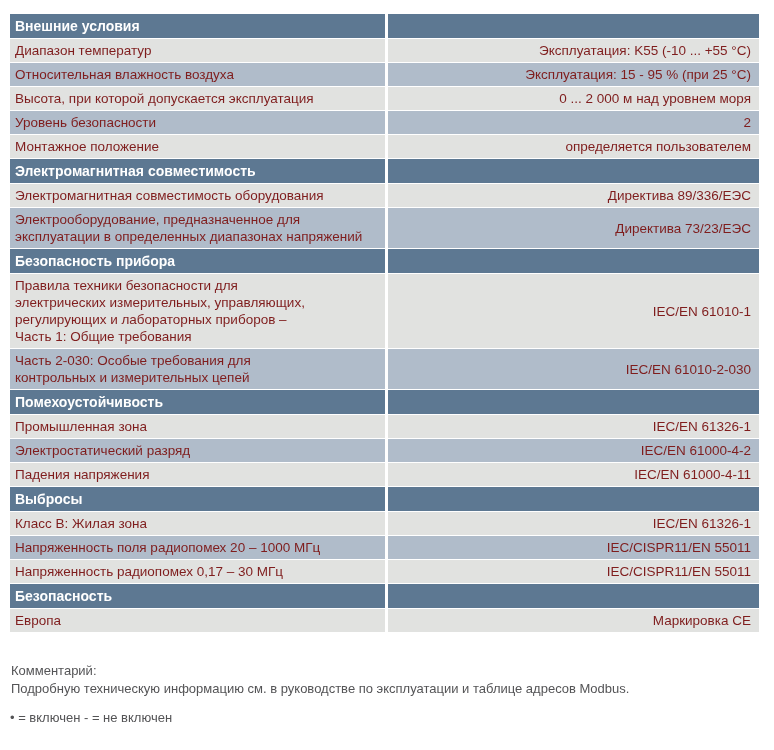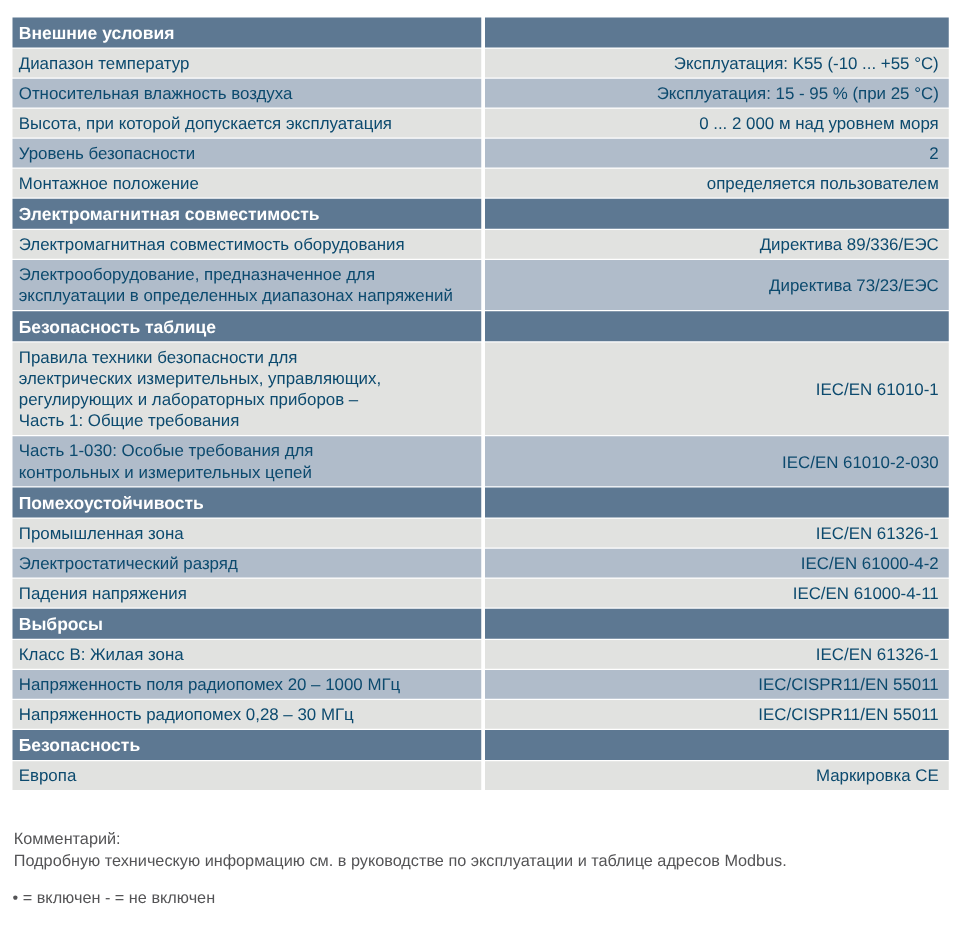--- a/index.html
+++ b/index.html
@@ -20,21 +20,21 @@
     display: flex;
     gap: 3px;
     margin-bottom: 1px;
     background: #ffffff;
   }
   .cell {
     display: flex;
     align-items: center;
     font-size: 13.5px;
     line-height: 17px;
-    color: #0c4a6e;
+    color: #7f1d1d;
     padding: 3px 8px 3px 5px;
     min-height: 23px;
   }
   .cell.left {
     width: 375px;
     flex: 0 0 375px;
   }
   .cell.left span { white-space: pre-line; }
   .cell.right {
     flex: 1 1 auto;
@@ -135,38 +135,38 @@
           <span>Электрооборудование, предназначенное для
 эксплуатации в определенных диапазонах напряжений</span>
         </div>
       <div class="cell right">
           <span>Директива 73/23/ЕЭС</span>
         </div>
     </div>
 
     <div class="row header">
       <div class="cell left">
-          <span>Безопасность таблице</span>
+          <span>Безопасность прибора</span>
         </div>
       <div class="cell right"></div>
     </div>
     <div class="row light">
       <div class="cell left">
           <span>Правила техники безопасности для
 электрических измерительных, управляющих,
 регулирующих и лабораторных приборов –
 Часть 1: Общие требования</span>
         </div>
       <div class="cell right">
           <span>IEC/EN 61010-1</span>
         </div>
     </div>
     <div class="row medium">
       <div class="cell left">
-          <span>Часть 1-030: Особые требования для
+          <span>Часть 2-030: Особые требования для
 контрольных и измерительных цепей</span>
         </div>
       <div class="cell right">
           <span>IEC/EN 61010-2-030</span>
         </div>
     </div>
 
     <div class="row header">
       <div class="cell left">
           <span>Помехоустойчивость</span>
@@ -215,21 +215,21 @@
     <div class="row medium">
       <div class="cell left">
           <span>Напряженность поля радиопомех 20 – 1000 МГц</span>
         </div>
       <div class="cell right">
           <span>IEC/CISPR11/EN 55011</span>
         </div>
     </div>
     <div class="row light">
       <div class="cell left">
-          <span>Напряженность радиопомех 0,28 – 30 МГц</span>
+          <span>Напряженность радиопомех 0,17 – 30 МГц</span>
         </div>
       <div class="cell right">
           <span>IEC/CISPR11/EN 55011</span>
         </div>
     </div>
 
     <div class="row header">
       <div class="cell left">
           <span>Безопасность</span>
         </div>

